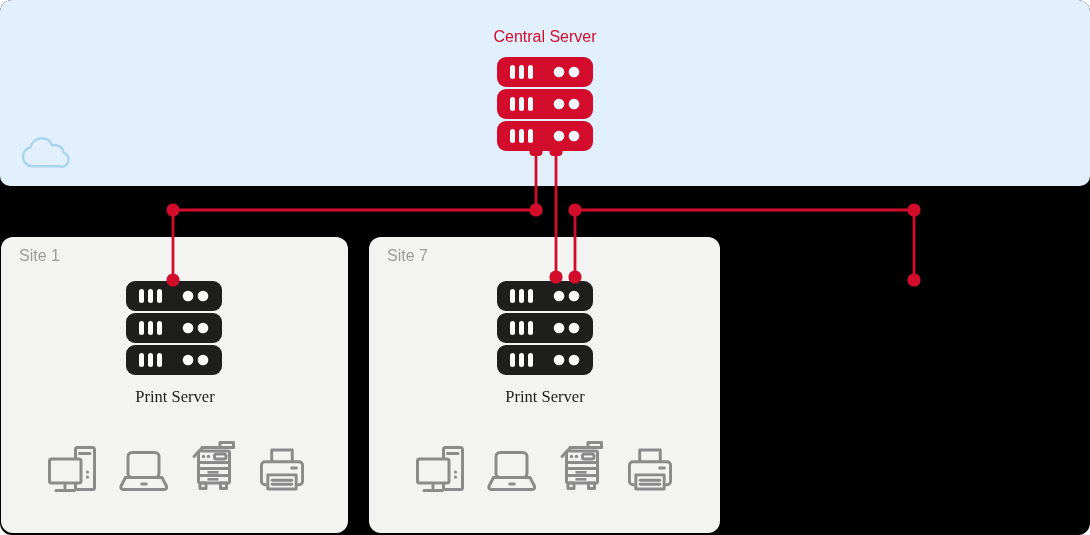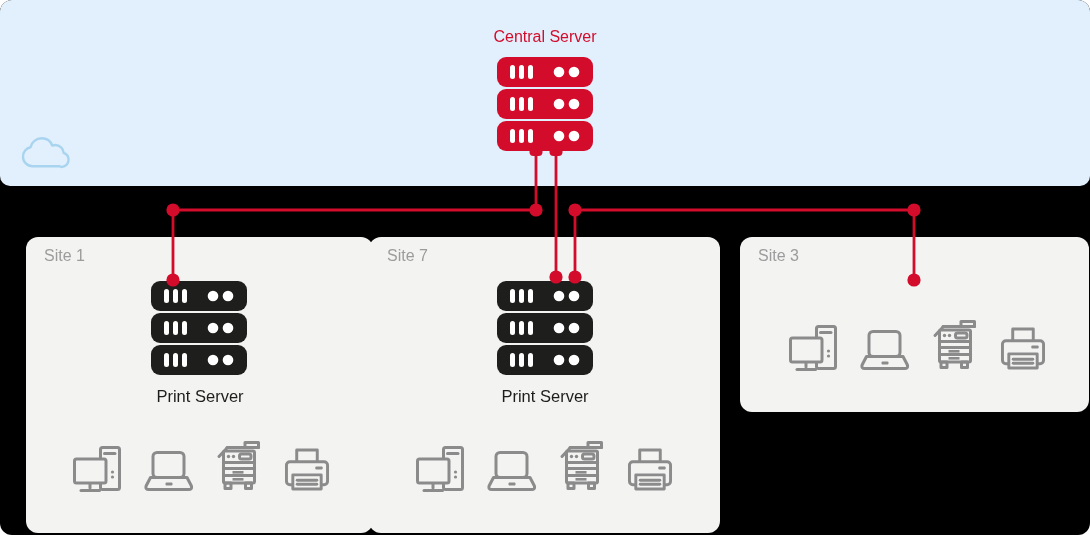--- a/index.html
+++ b/index.html
@@ -19,33 +19,33 @@
   .central-title{
     position:absolute;left:545px;top:28px;transform:translateX(-50%);
     color:#d30c2c;font-size:16px;white-space:nowrap;
   }
   .central-server{position:absolute;left:497px;top:57px;color:#d30c2c;}
   .cloud-icon{position:absolute;left:19px;top:136px;}
   .site-panel{
     position:absolute;top:237px;height:296px;
     background:#f3f3f2;border-radius:12px;
   }
-  .site-1{left:1px;width:347px;margin-left:25px;}
+  .site-1{left:1px;width:347px;}
   .site-2{left:369px;width:351px;}
   .site-3{left:740px;width:349px;height:175px;}
   .site-label{
     position:absolute;left:18px;top:8px;
     color:#9c9c9c;font-size:16px;line-height:22px;white-space:nowrap;
   }
   .print-server{position:absolute;top:44px;color:#1e1e1c;}
   .site-1 .print-server{left:125px;}
   .site-2 .print-server{left:128px;}
   .print-server-label{
     position:absolute;top:150px;transform:translateX(-50%);
-    color:#1d1d1b;font-size:16.5px;white-space:nowrap;
+    color:#1d1d1b;font-size:16.5px;white-space:nowrap;font-family:Liberation Serif, serif;
   }
   .site-1 .print-server-label{left:174px;}
   .site-2 .print-server-label{left:176px;}
   .devices{
     position:absolute;left:47px;top:202px;width:258px;height:54px;
     display:flex;justify-content:space-between;align-items:flex-end;
   }
   .site-3 .devices{top:81px;left:49px;}
   .device{display:block;}
   .dev{stroke:#8b8b8b;stroke-width:3;fill:none;stroke-linejoin:round;stroke-linecap:round;}
@@ -178,37 +178,20 @@
         </svg>
       <svg class="device" width="46" height="53" viewBox="0 0 46 53">
           <use href="#i-mfp"></use>
         </svg>
       <svg class="device" width="48" height="45" viewBox="0 0 48 46">
           <use href="#i-printer"></use>
         </svg>
     </div>
   </div>
 
-  <div class="site-panel site-3">
-    <div class="site-label">Site 3</div>
-    <div class="devices">
-      <svg class="device" width="50" height="47" viewBox="0 0 50 47">
-          <use href="#i-computer"></use>
-        </svg>
-      <svg class="device" width="50" height="45" viewBox="0 0 50 45">
-          <use href="#i-laptop"></use>
-        </svg>
-      <svg class="device" width="46" height="53" viewBox="0 0 46 53">
-          <use href="#i-mfp"></use>
-        </svg>
-      <svg class="device" width="48" height="45" viewBox="0 0 48 46">
-          <use href="#i-printer"></use>
-        </svg>
-    </div>
-  </div>
 
   <svg class="overlay" width="1090" height="535" viewBox="0 0 1090 535">
     <rect x="529.5" y="145" width="13" height="11" rx="4" fill="#d30c2c"></rect>
     <rect x="549.5" y="145" width="13" height="11" rx="4" fill="#d30c2c"></rect>
     <g stroke="#d30c2c" stroke-width="2.8" fill="none">
       <polyline points="536,150 536,210 173,210 173,280"></polyline>
       <line x1="556" y1="150" x2="556" y2="277"></line>
       <polyline points="575,277 575,210 914,210 914,280"></polyline>
     </g>
     <g fill="#d30c2c">

